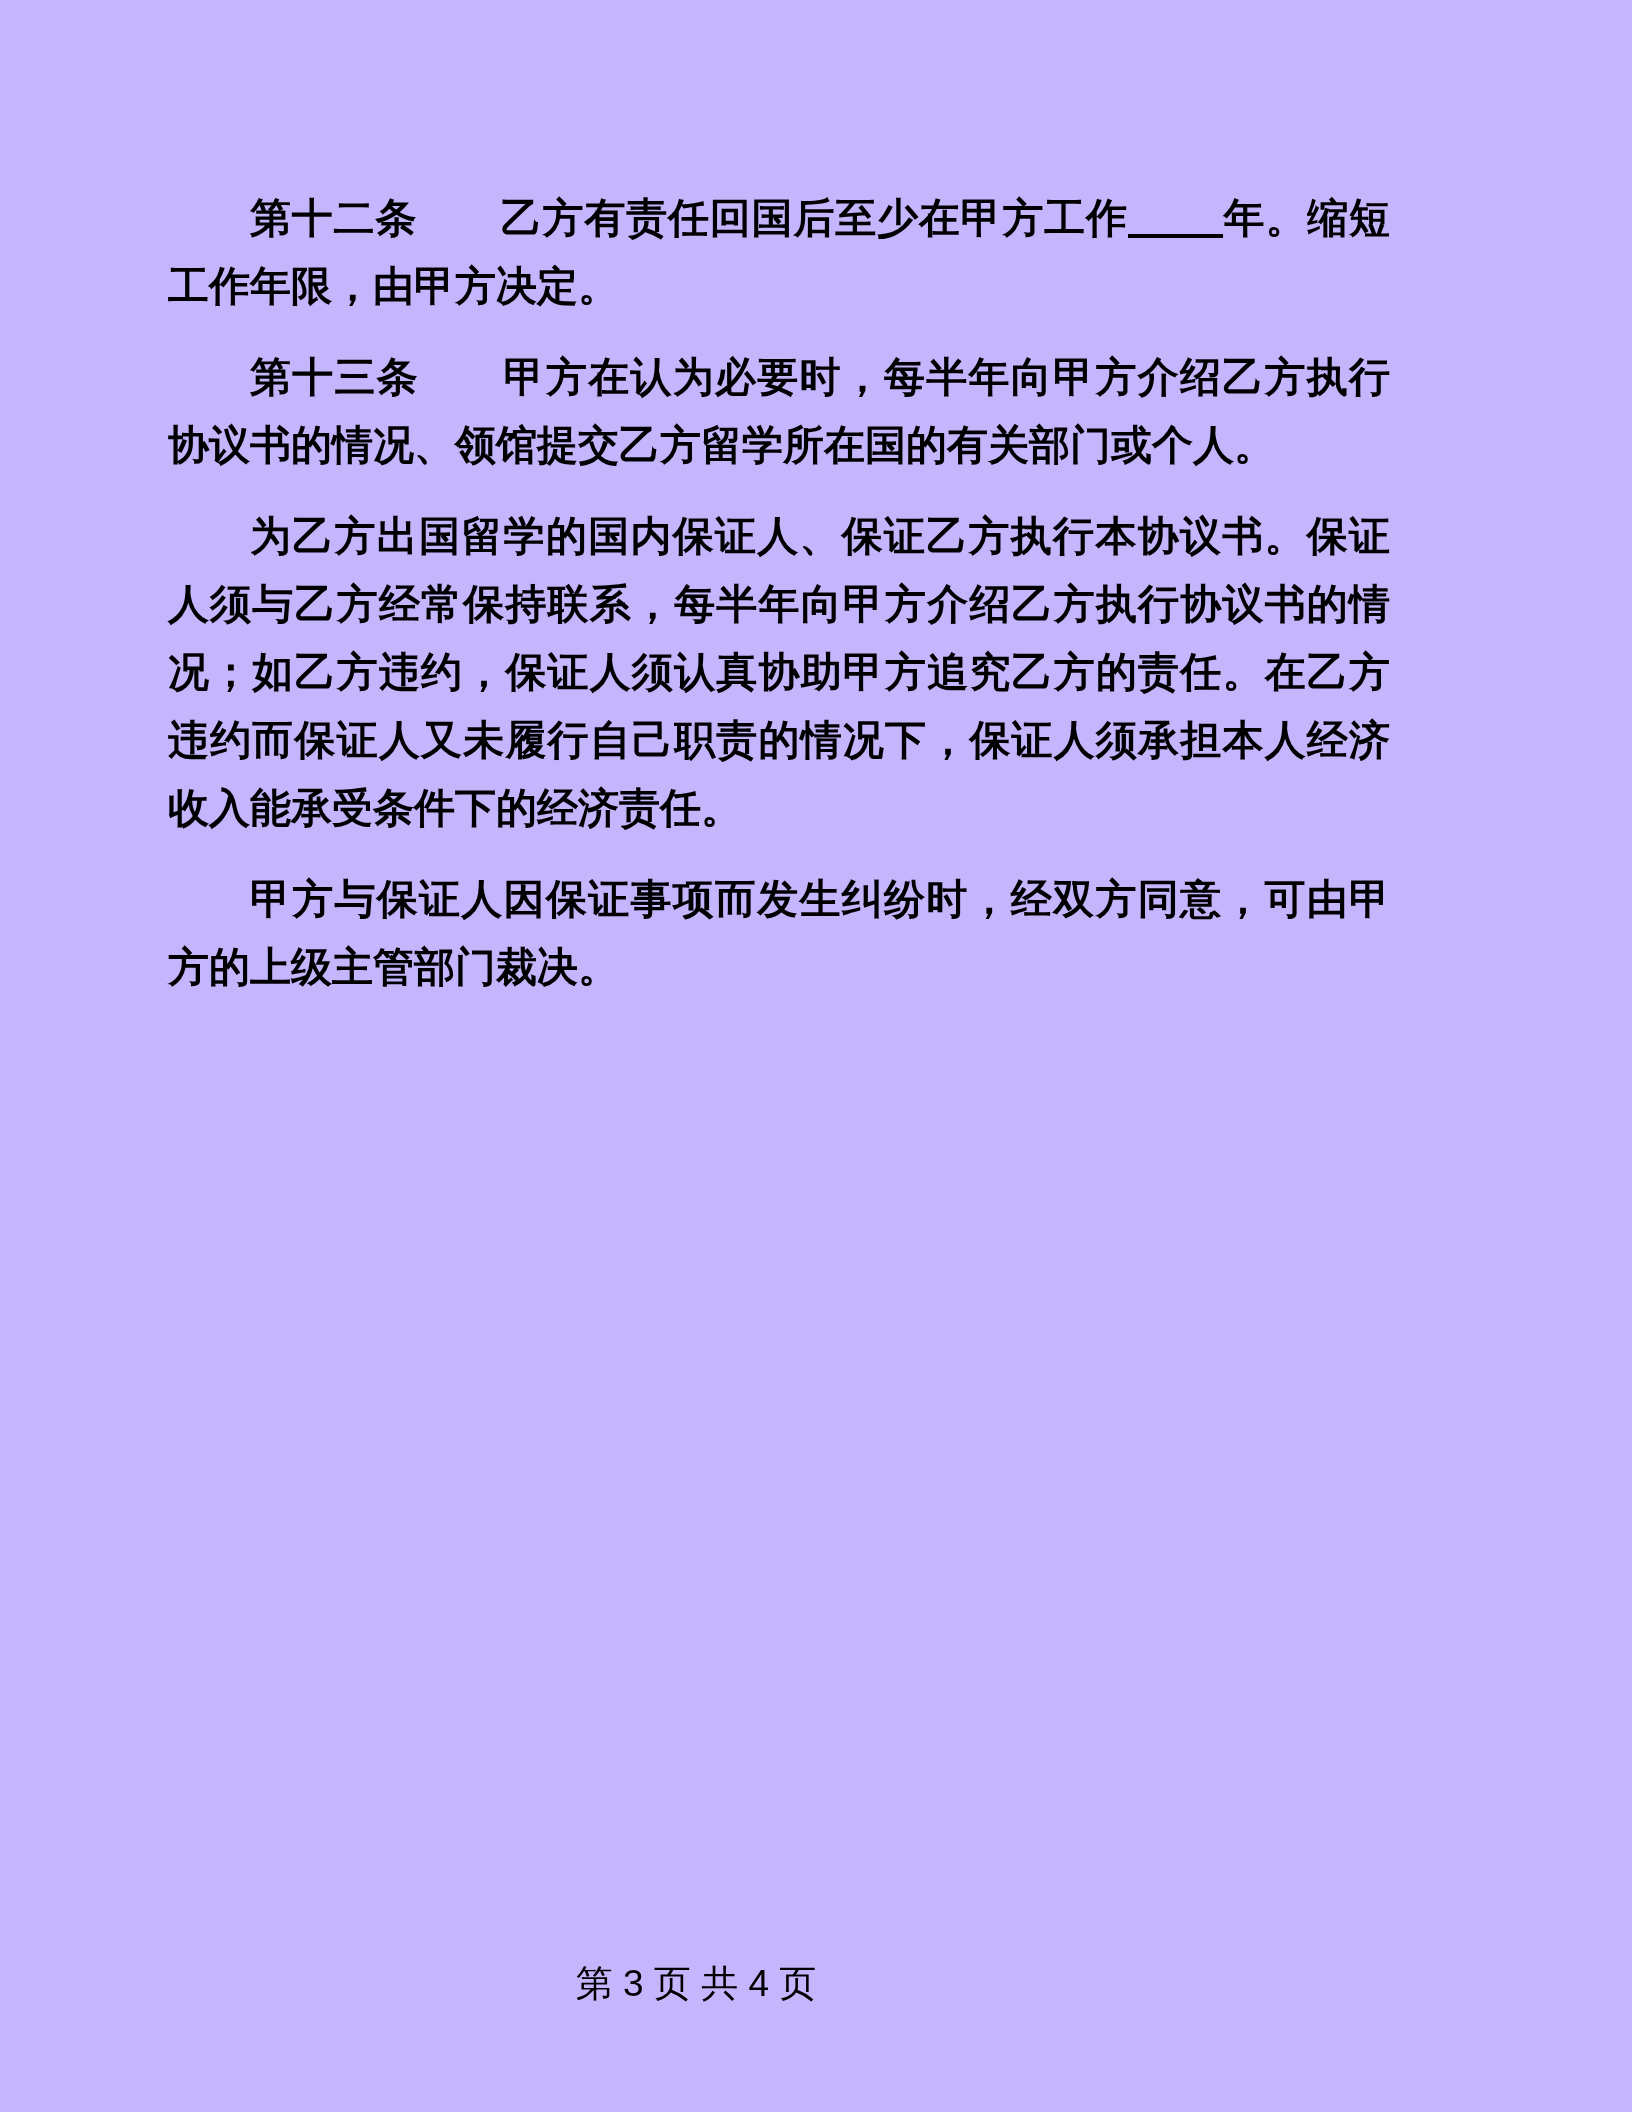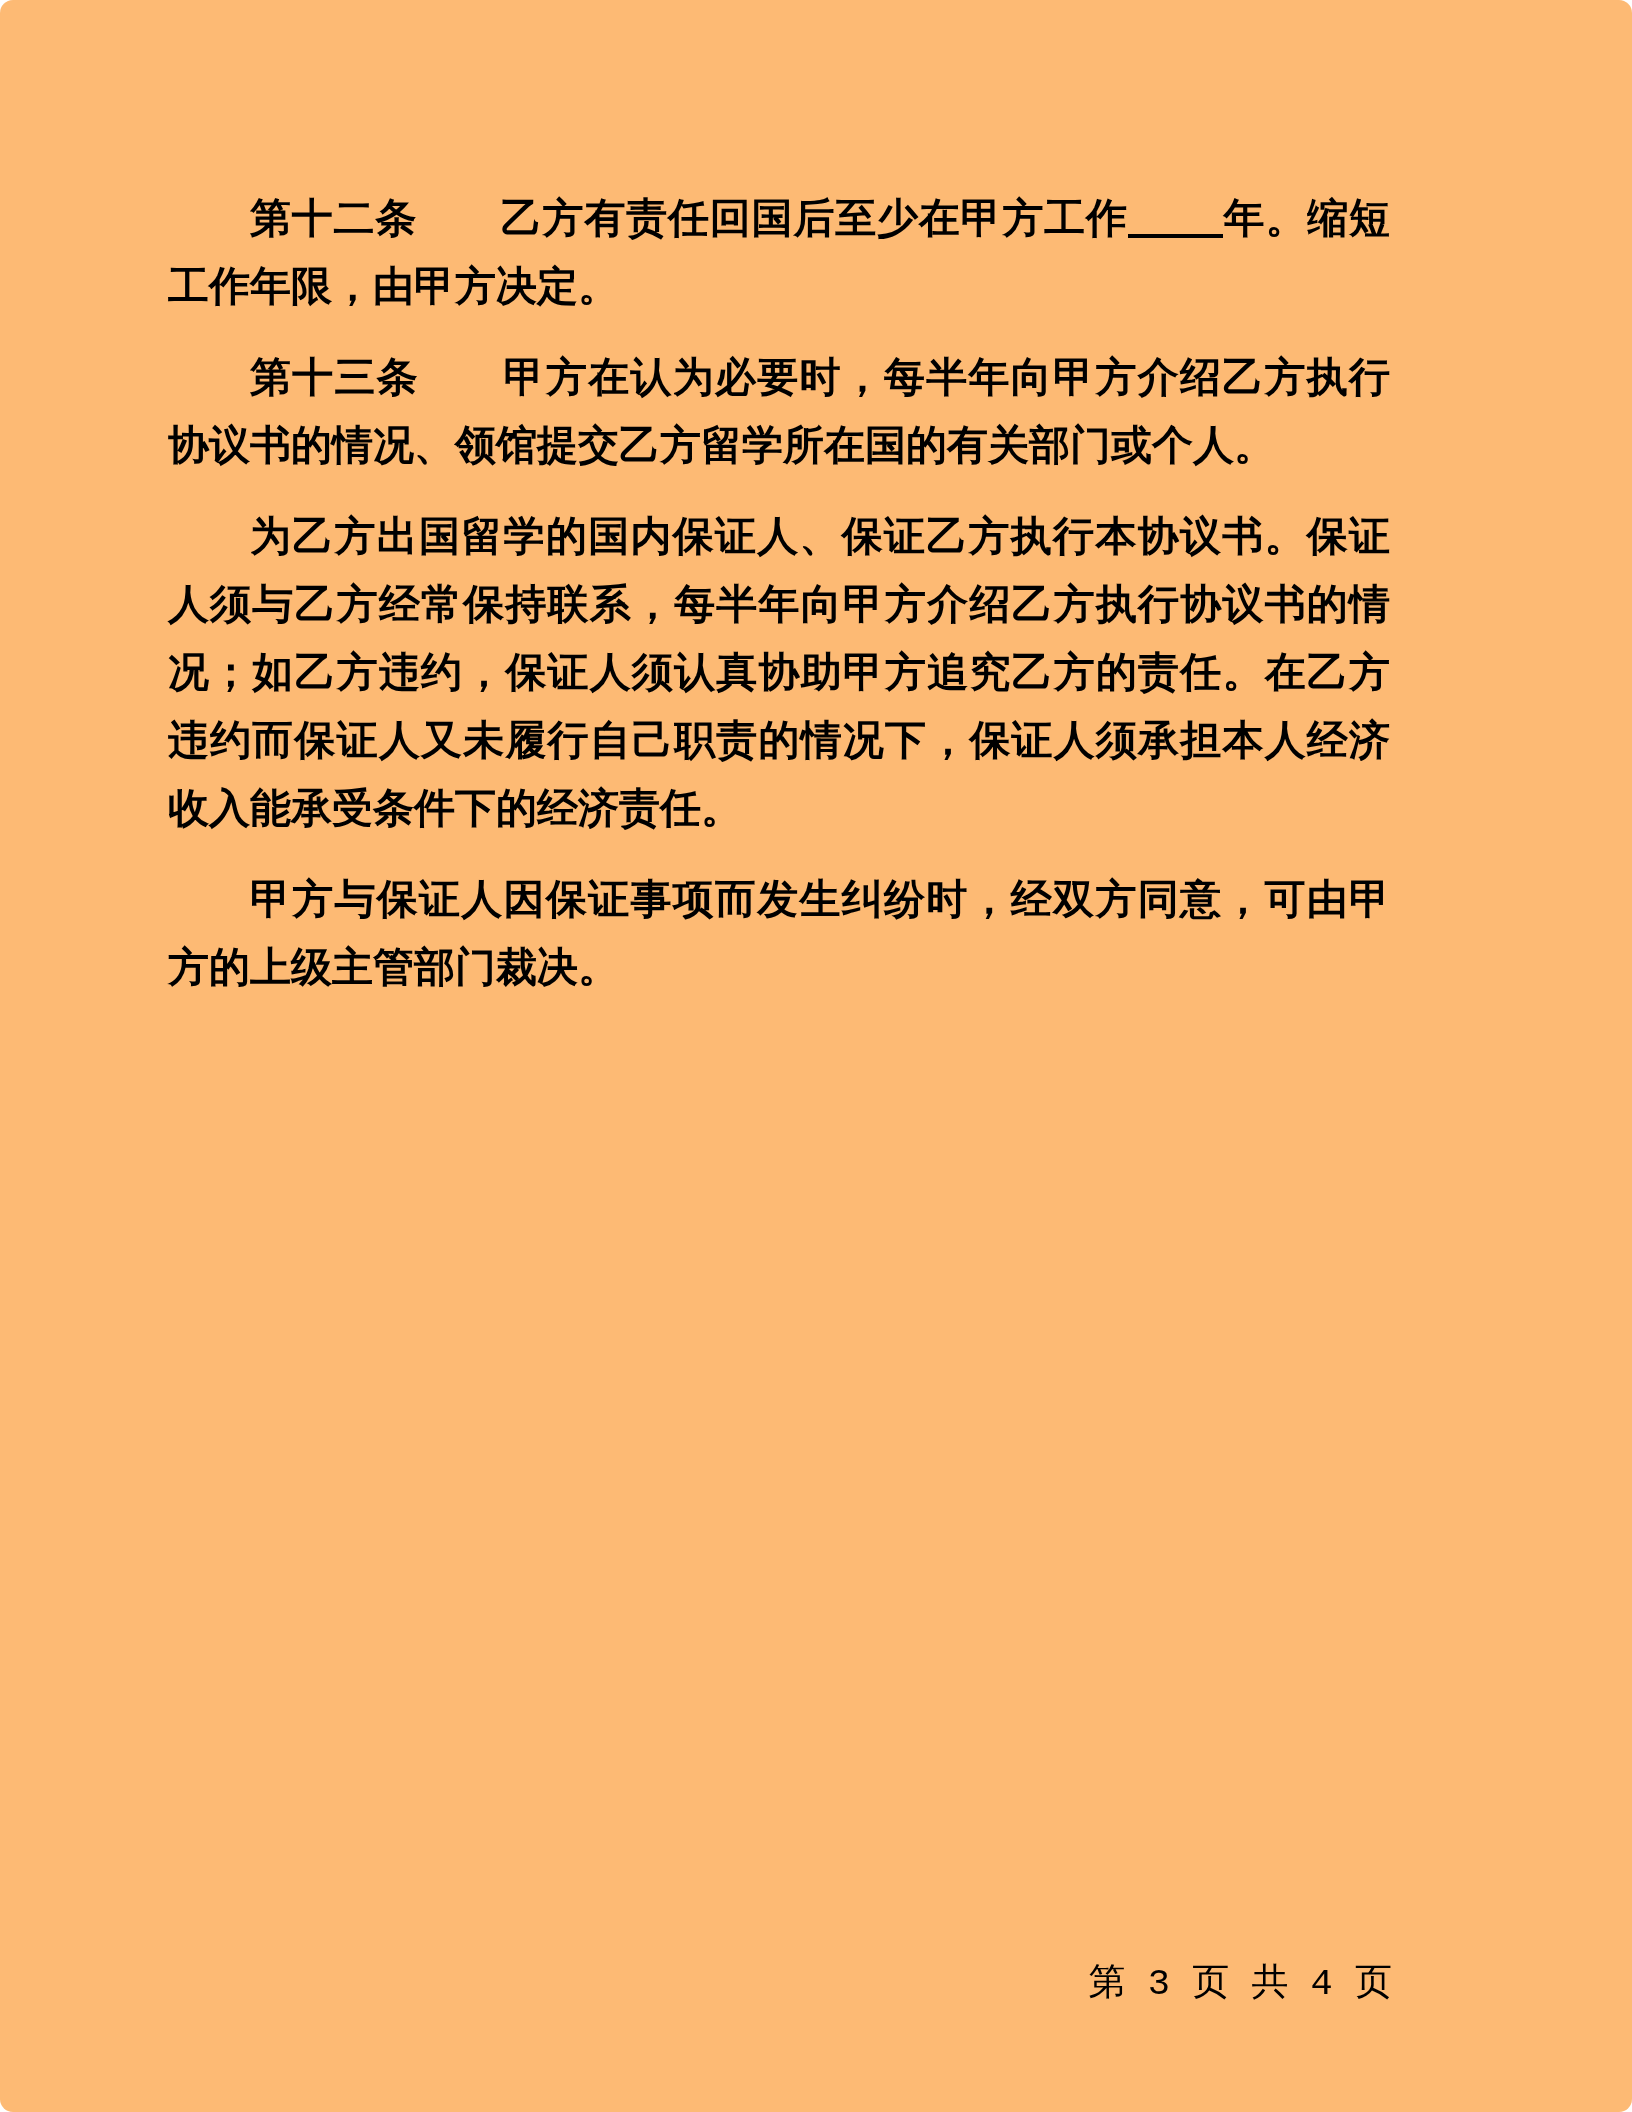--- a/index.html
+++ b/index.html
@@ -11,22 +11,21 @@
     height: 2112px;
     position: relative;
     background: #ffffff;
     font-family: "DejaVu Sans", sans-serif;
     color: #000000;
     overflow: hidden;
   }
   .page {
     position: absolute;
     inset: 0;
-    background: #fdba74;
-    border-radius: 13px;
+    background: #c4b5fd;
   }
   .content {
     position: absolute;
     left: 168px;
     top: 184px;
     width: 1222px;
     font-size: 41px;
     font-weight: bold;
     line-height: 68px;
     text-align: justify;
@@ -43,22 +42,22 @@
     height: 10px;
     border-bottom: 4px solid #000000;
     position: relative;
     top: 6px;
   }
   .footer {
     position: absolute;
     top: 1962px;
     left: 0;
     width: 1392px;
-    text-align: right;
-    font-family: Liberation Mono, monospace;
+    text-align: center;
+    font-family: Liberation Sans, sans-serif;
     font-weight: normal;
     font-size: 37px;
     line-height: 44px;
     color: #000000;
   }
 </style>
 </head>
 <body>
 
 <div class="page">

